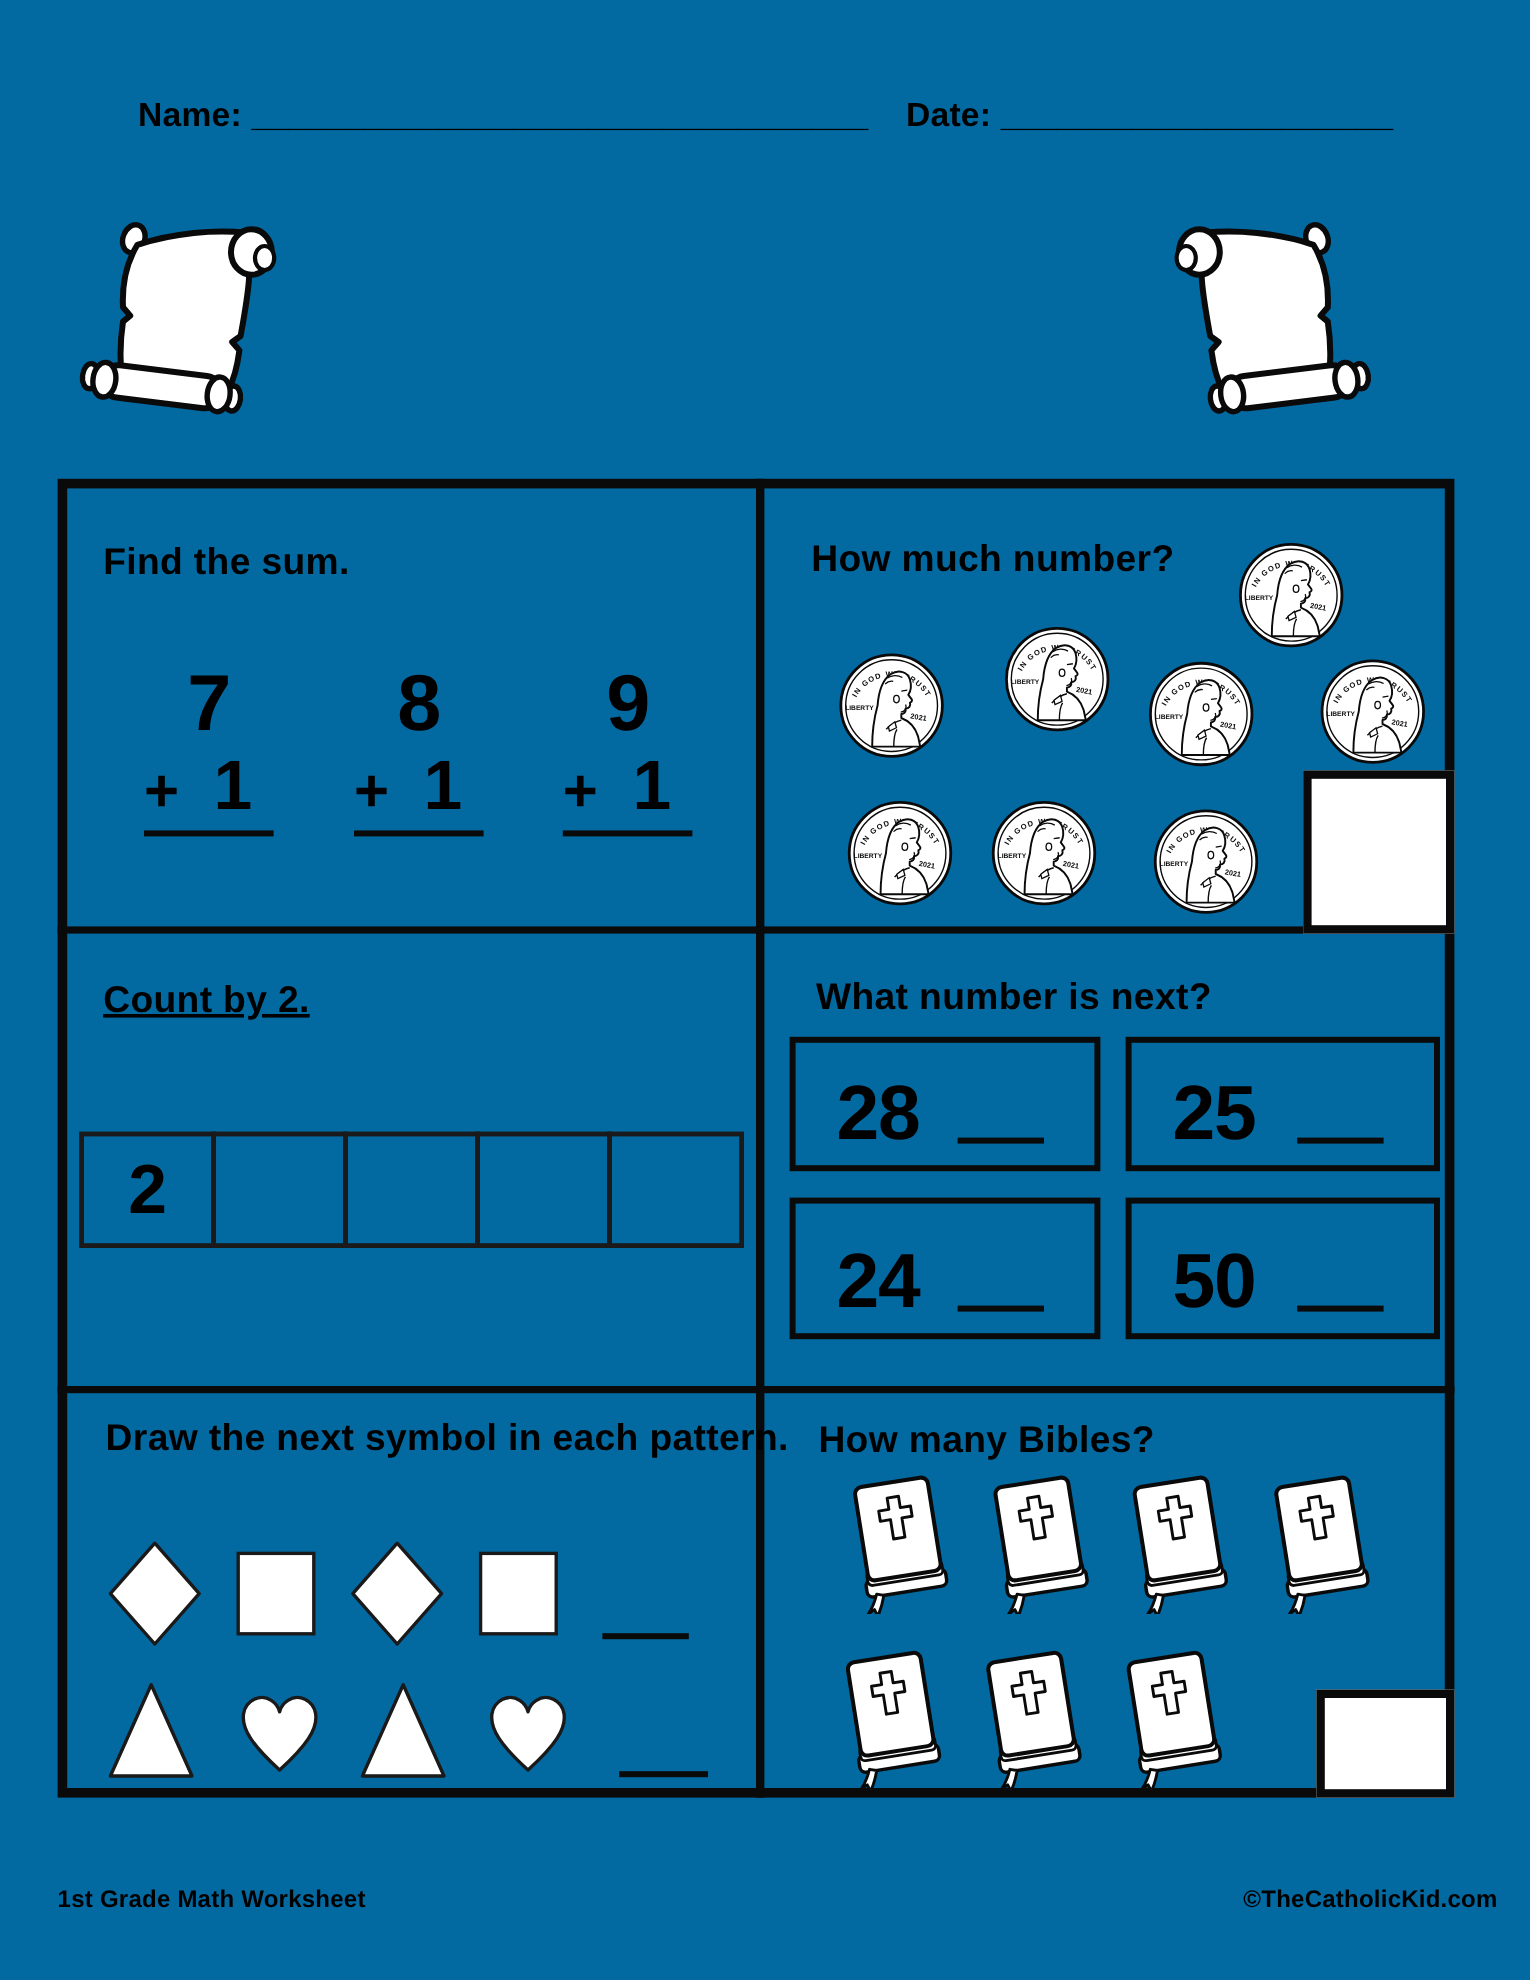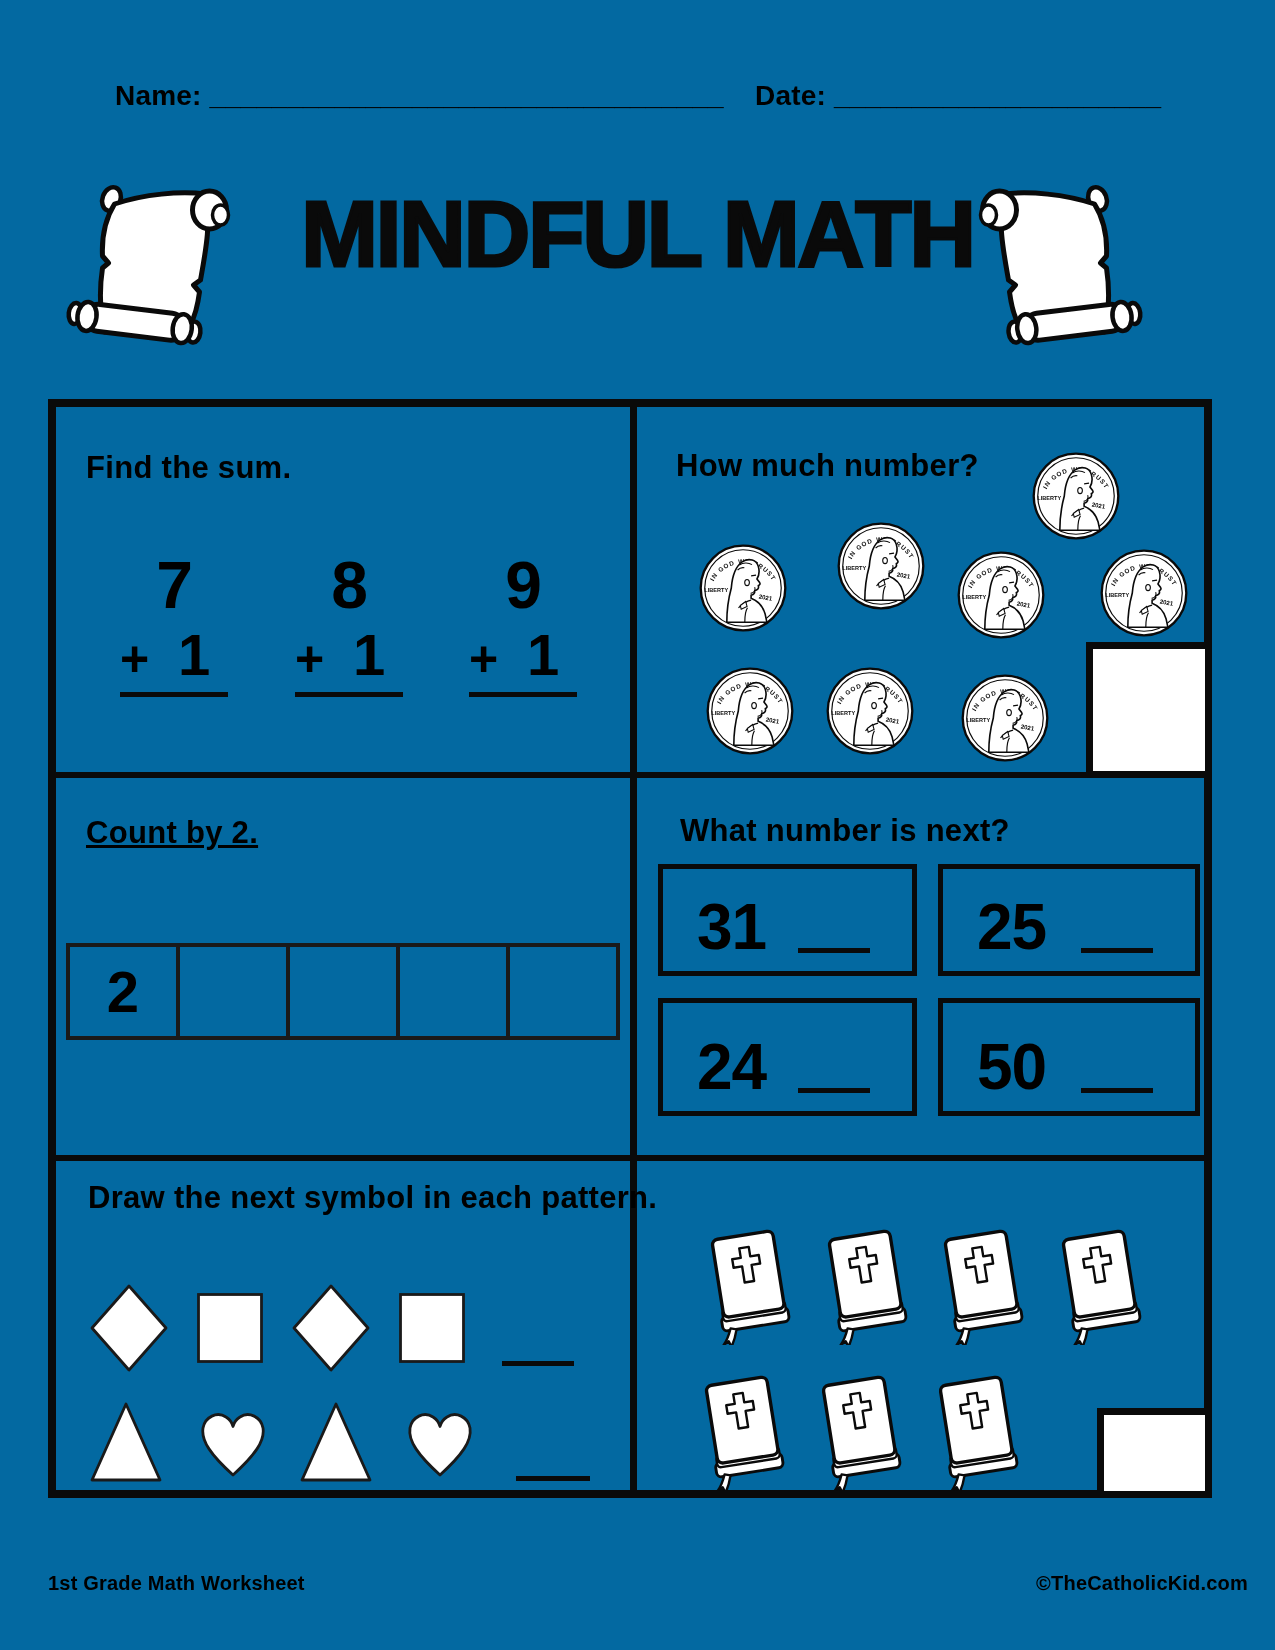--- a/index.html
+++ b/index.html
@@ -140,21 +140,20 @@
     <span class="line">_____________________</span>
   </div>
 
   <svg class="scroll-art" style="left:52px; top:158px;">
       <use href="#sym-scroll"></use>
     </svg>
   <svg class="scroll-art right" style="left:942px; top:158px;">
       <use href="#sym-scroll"></use>
     </svg>
 
-  <div class="worksheet-title">MINDFUL MATH</div>
 
   <div class="grid-outer"></div>
   <div class="divider" style="left:630px; top:399px; width:7px; height:1099px;"></div>
   <div class="divider" style="left:48px; top:772px; width:1164px; height:6px;"></div>
   <div class="divider" style="left:48px; top:1155px; width:1164px; height:6px;"></div>
 
   <div class="cell-heading" style="left:86px; top:450px;">Find the sum.</div>
 
   <div class="sum-col" style="left:120px;">
     <div class="sum-top">7</div>
@@ -212,21 +211,21 @@
   <div class="count-row">
     <div class="count-cell">2</div>
     <div class="count-cell"></div>
     <div class="count-cell"></div>
     <div class="count-cell"></div>
     <div class="count-cell"></div>
   </div>
 
   <div class="cell-heading" style="left:680px; top:813px;">What number is next?</div>
   <div class="next-box" style="left:658px; top:864px; width:249px; height:102px;">
-    <span class="next-num">31</span>
+    <span class="next-num">28</span>
     <span class="next-blank"></span>
   </div>
   <div class="next-box" style="left:938px; top:864px; width:252px; height:102px;">
     <span class="next-num">25</span>
     <span class="next-blank"></span>
   </div>
   <div class="next-box" style="left:658px; top:998px; width:249px; height:108px;">
     <span class="next-num">24</span>
     <span class="next-blank"></span>
   </div>
@@ -256,20 +255,21 @@
       <use href="#sym-heart"></use>
     </svg>
   <svg class="shape" style="left:299px; top:1400px; width:74px; height:84px;">
       <use href="#sym-triangle"></use>
     </svg>
   <svg class="shape" style="left:400px; top:1397px; width:80px; height:82px;">
       <use href="#sym-heart"></use>
     </svg>
   <div class="blank-line" style="left:516px; top:1476px; width:74px;"></div>
 
+  <div class="cell-heading" style="left:682px; top:1182px;">How many Bibles?</div>
   <svg class="bible" style="left:700px;  top:1228px;">
       <use href="#sym-bible"></use>
     </svg>
   <svg class="bible" style="left:817px;  top:1228px;">
       <use href="#sym-bible"></use>
     </svg>
   <svg class="bible" style="left:933px;  top:1228px;">
       <use href="#sym-bible"></use>
     </svg>
   <svg class="bible" style="left:1051px; top:1228px;">

